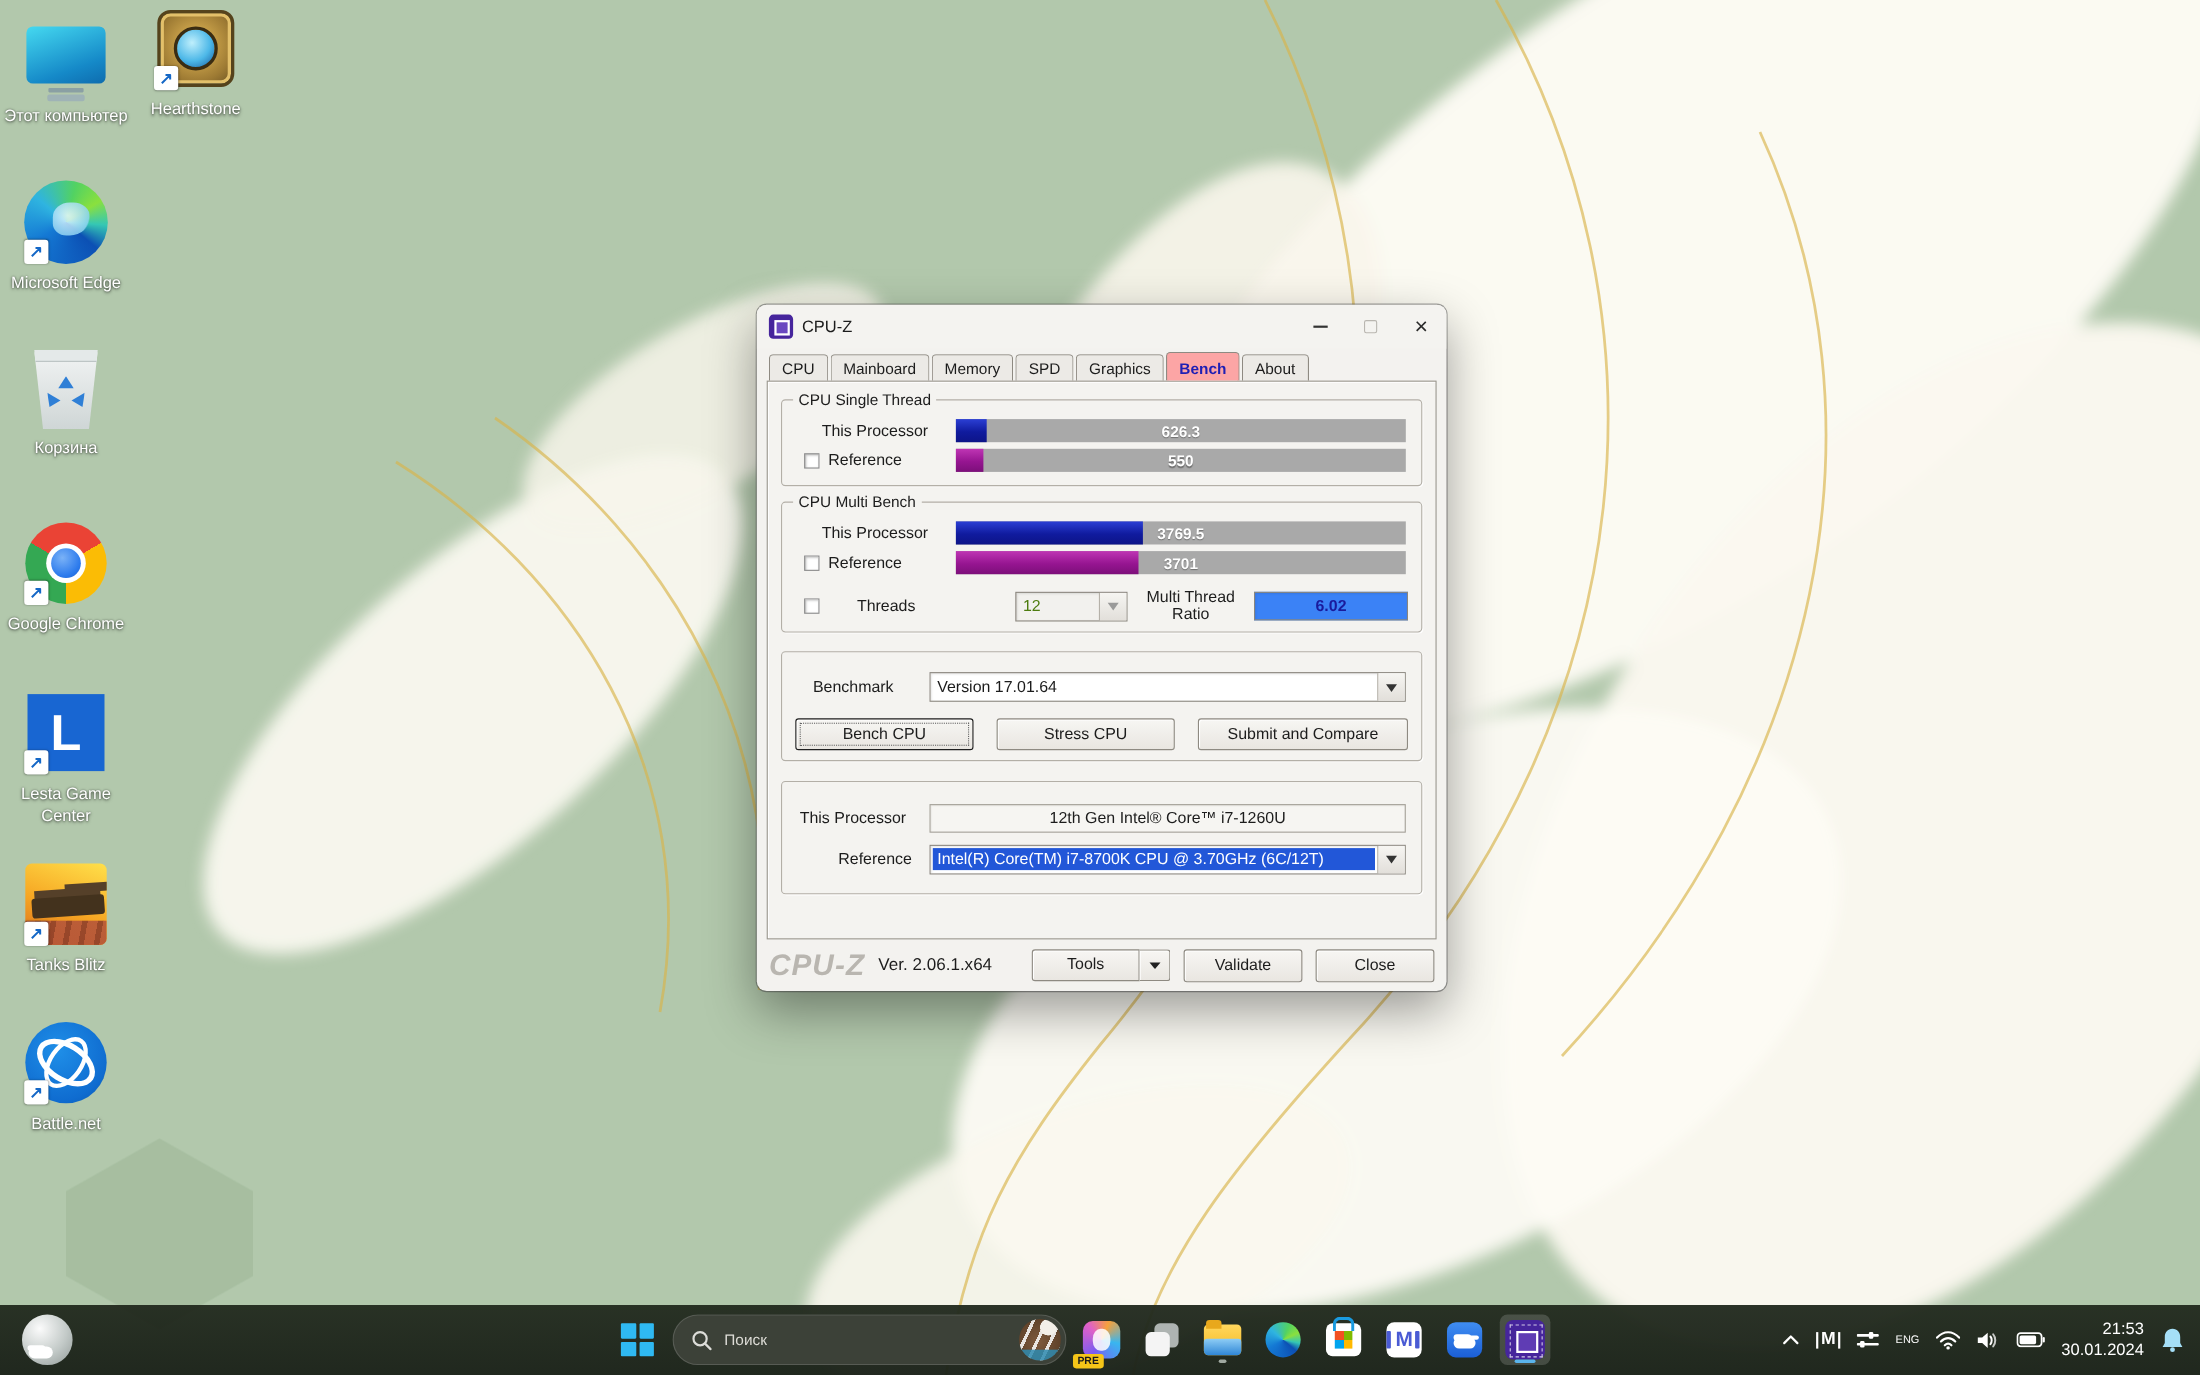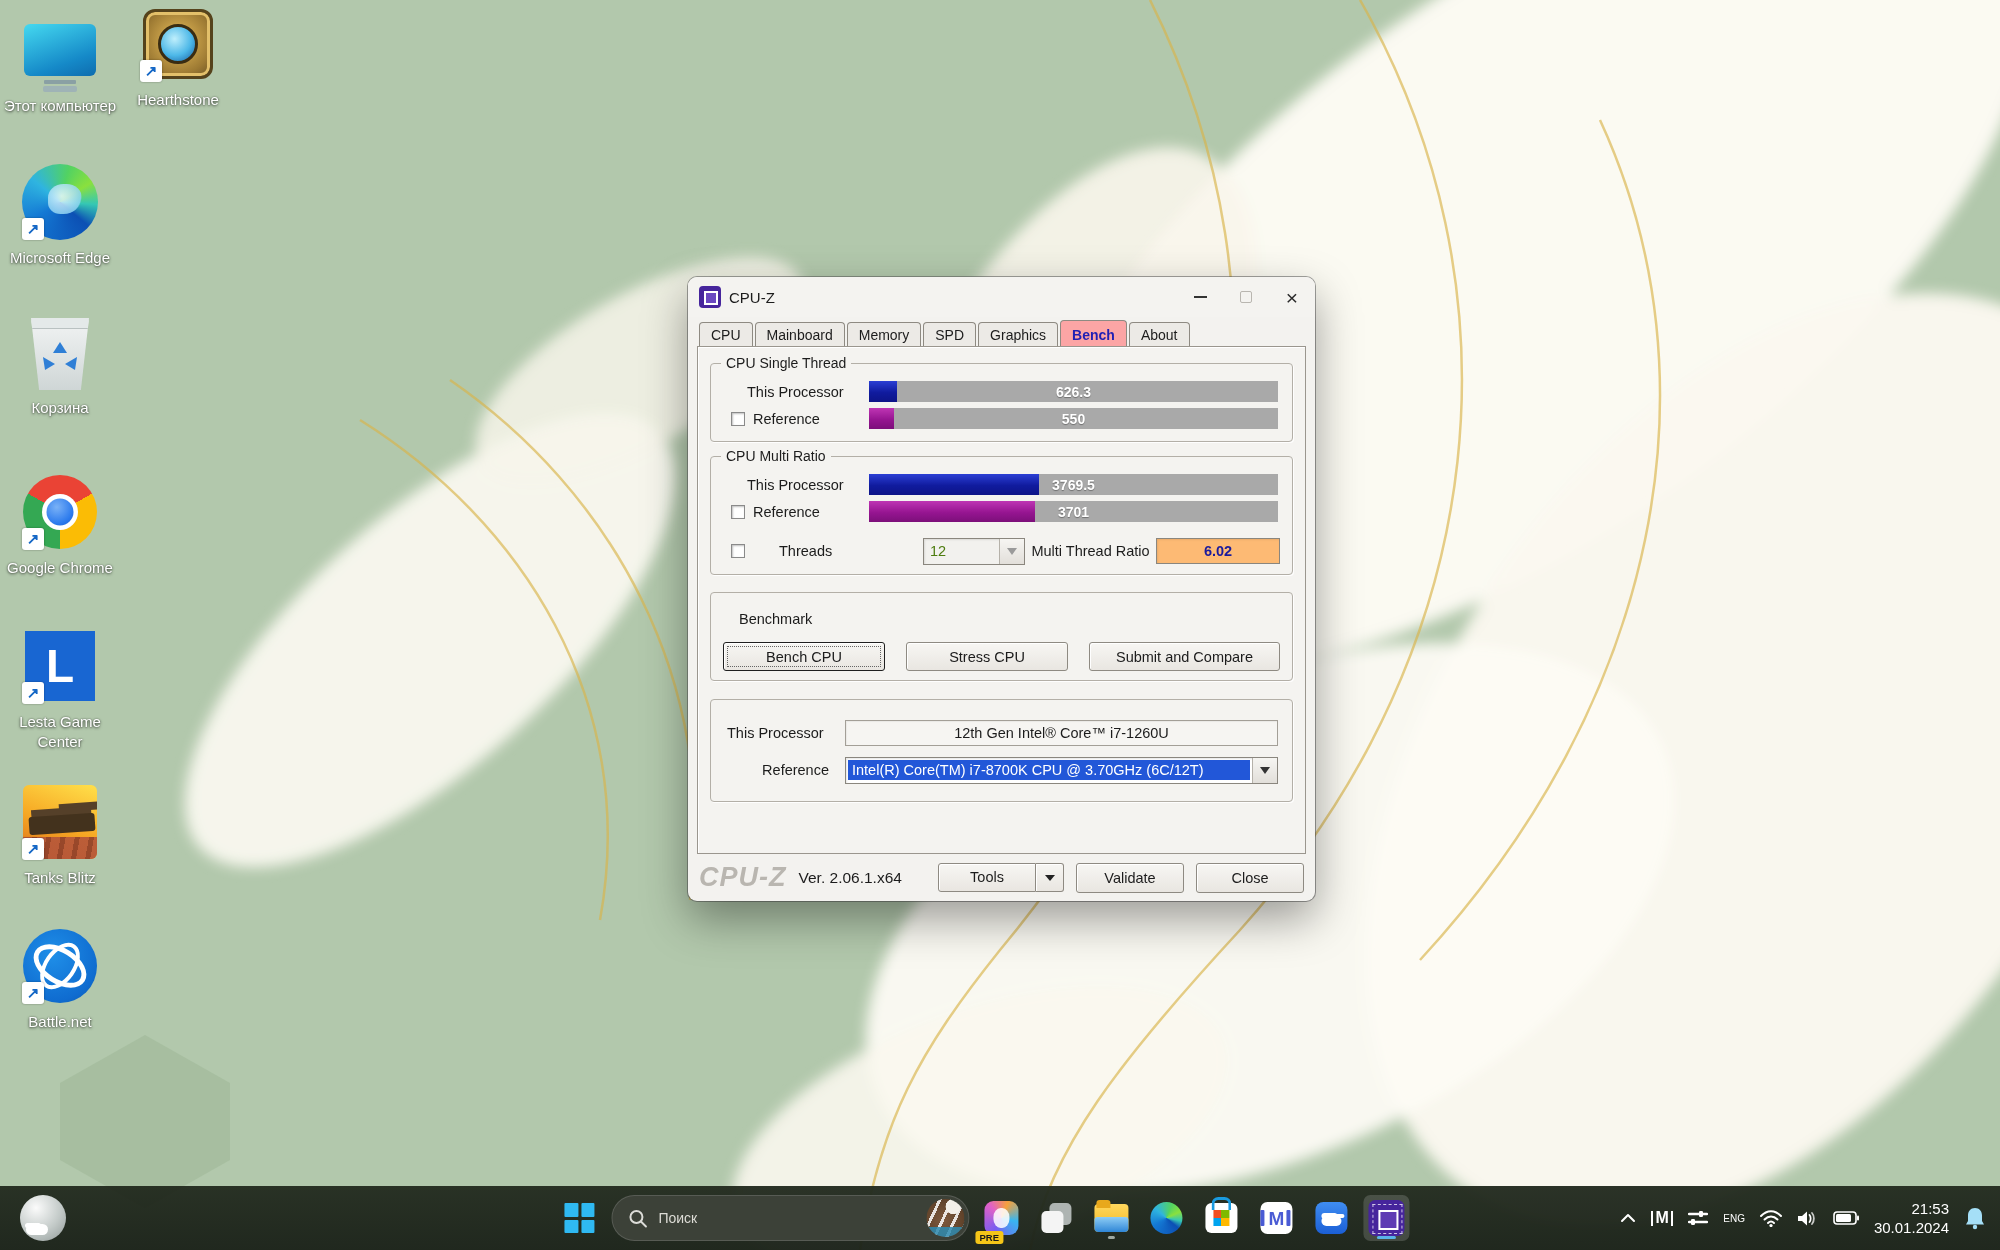--- a/index.html
+++ b/index.html
@@ -96,21 +96,21 @@
   .combo { display:flex; align-items:stretch; height:27px; border:1px solid #8a867e; background:#fff;
            box-shadow:inset 1px 1px 2px rgba(0,0,0,.10); }
   .combo .txt { flex:1; display:flex; align-items:center; padding:0 6px; white-space:nowrap; overflow:hidden; }
   .combo .arrow-btn { width:25px; background:linear-gradient(180deg,#f6f5f2,#e2dfda); border-left:1px solid #b5b1a9;
                       display:flex; align-items:center; justify-content:center; }
   .combo .arrow-btn::after { content:""; border:5px solid transparent; border-top:7px solid #333; margin-top:6px; }
   .combo.disabled { background:#f2f1ee; }
   .combo.disabled .txt { color:#4d7c0f; }
   .combo.disabled .arrow-btn::after { border-top-color:#9a9a9a; }
   .threads-combo { width:102px; }
-  .ratio-box { width:124px; height:26px; border:1px solid #8a867e; background:#fdba74; display:flex;
+  .ratio-box { width:140px; height:26px; border:1px solid #8a867e; background:#3b82f6; display:flex;
                align-items:center; justify-content:center; color:#1a1a9c; font-weight:bold; box-shadow:inset 1px 1px 2px rgba(0,0,0,.08); }
 
   .bench-row { display:flex; align-items:center; }
   .bench-label { width:122px; padding-left:16px; }
   .bench-combo { flex:1; margin-right:2px; }
   .btn-row { display:flex; gap:21px; margin-top:15px; }
   .win-btn { height:29px; background:linear-gradient(180deg,#f7f6f3,#e9e6e1); border:1px solid #8e8a82; border-radius:3px;
              box-shadow:inset 1px 1px 0 #fff; display:flex; align-items:center; justify-content:center; font-size:14.5px; }
   .btn-bench { flex:0 0 162px; border:1.5px solid #1f1f1f; outline:1px dotted #666; outline-offset:-5px; }
   .btn-stress { flex:0 0 162px; }
@@ -340,21 +340,21 @@
             <span>Reference</span>
           </span>
           <div class="bar">
             <div class="fill fill-ref" style="width: 6%;"></div>
             <span class="val">550</span>
           </div>
         </div>
       </div>
 
       <div class="groupbox" style="margin-top:14px;">
-        <span class="legend">CPU Multi Ratio</span>
+        <span class="legend">CPU Multi Bench</span>
         <div class="bar-row">
           <span class="row-label plain">This Processor</span>
           <div class="bar">
             <div class="fill fill-this" style="width: 41.5%;"></div>
             <span class="val">3769.5</span>
           </div>
         </div>
         <div class="bar-row">
           <span class="row-label" style="padding-left:8px;">
             <span class="checkbox cb-like"></span>
@@ -375,20 +375,24 @@
             <span class="arrow-btn"></span>
           </div>
           <span style="flex:1; text-align:center;">Multi Thread Ratio</span>
           <div class="ratio-box">6.02</div>
         </div>
       </div>
 
       <div class="groupbox nolabel" style="margin-top:17px;">
         <div class="bench-row">
           <span class="bench-label">Benchmark</span>
+          <div class="combo bench-combo">
+            <span class="txt">Version 17.01.64</span>
+            <span class="arrow-btn"></span>
+          </div>
         </div>
         <div class="btn-row">
           <div class="win-btn btn-bench">Bench CPU</div>
           <div class="win-btn btn-stress">Stress CPU</div>
           <div class="win-btn btn-submit">Submit and Compare</div>
         </div>
       </div>
 
       <div class="groupbox nolabel" style="margin-top:18px;">
         <div class="proc-row">

